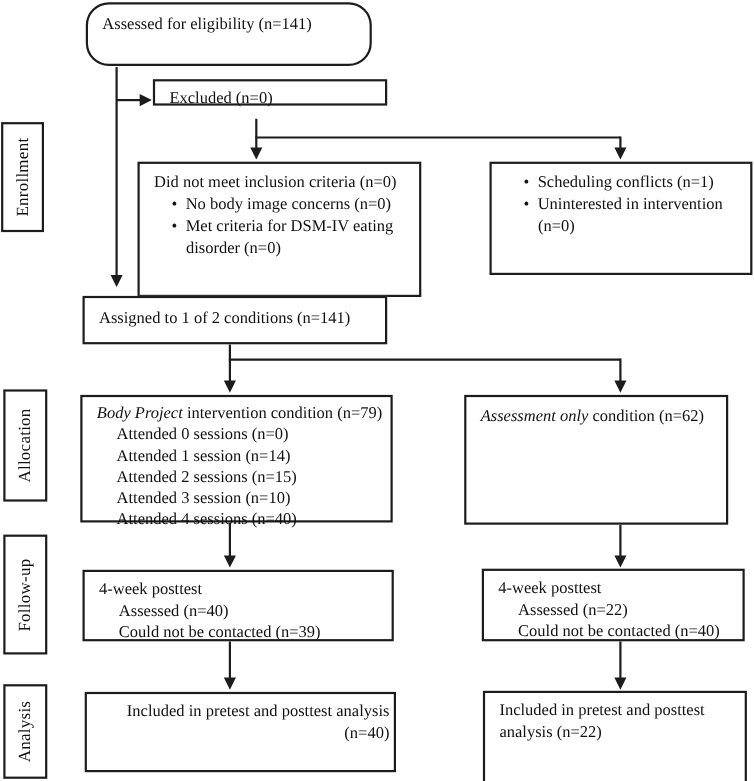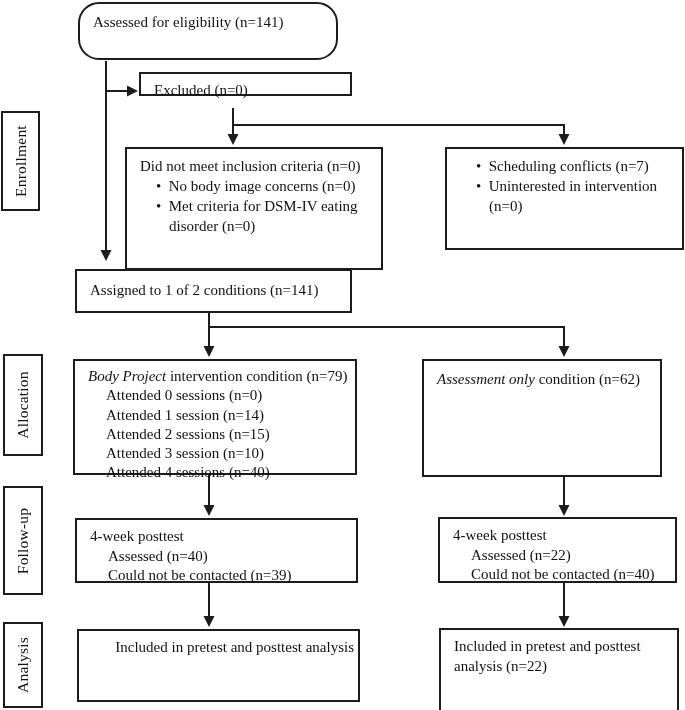--- a/index.html
+++ b/index.html
@@ -118,21 +118,21 @@
   <div class="box" style="left:125px; top:147px; width:258px; height:123px;">
     <div class="inner" style="padding-top:7px;">
       <div class="nowrap title-line">Did not meet inclusion criteria (n=0)</div>
       <div class="bullet-item"><span>•</span>&nbsp;&nbsp;<span>No body image concerns (n=0)</span></div>
       <div class="bullet-item"><span>•</span>&nbsp;&nbsp;<span>Met criteria for DSM-IV eating disorder (n=0)</span></div>
     </div>
   </div>
 
   <div class="box" style="left:445px; top:147px; width:239px; height:103px;">
     <div class="inner" style="padding-top:7px;">
-      <div class="bullet-item"><span>•</span>&nbsp;&nbsp;<span>Scheduling conflicts (n=7)</span></div>
+      <div class="bullet-item"><span>•</span>&nbsp;&nbsp;<span>Scheduling conflicts (n=1)</span></div>
       <div class="bullet-item"><span>•</span>&nbsp;&nbsp;<span>Uninterested in intervention (n=0)</span></div>
     </div>
   </div>
 
   <div class="box" style="left:75px; top:269px; width:277px; height:44px;">
     <div class="inner" style="padding-top:9px;">
       <div class="nowrap title-line">Assigned to 1 of 2 conditions (n=141)</div>
     </div>
   </div>
 
@@ -165,20 +165,21 @@
     <div class="inner" style="padding-top:7px;">
       <div class="nowrap">4-week posttest</div>
       <div class="indent nowrap">Assessed (n=22)</div>
       <div class="indent nowrap">Could not be contacted (n=40)</div>
     </div>
   </div>
 
   <div class="box" style="left:77px; top:629px; width:283px; height:73px;text-align:right;">
     <div class="inner" style="padding-top:7px;">
       <div class="nowrap">Included in pretest and posttest analysis</div>
+      <div class="nowrap">(n=40)</div>
     </div>
   </div>
 
   <div class="box" style="left:439px; top:628px; width:240px; height:85px;">
     <div class="inner" style="padding-top:7px;">
       <div class="nowrap">Included in pretest and posttest</div>
       <div class="nowrap">analysis (n=22)</div>
     </div>
   </div>
 

